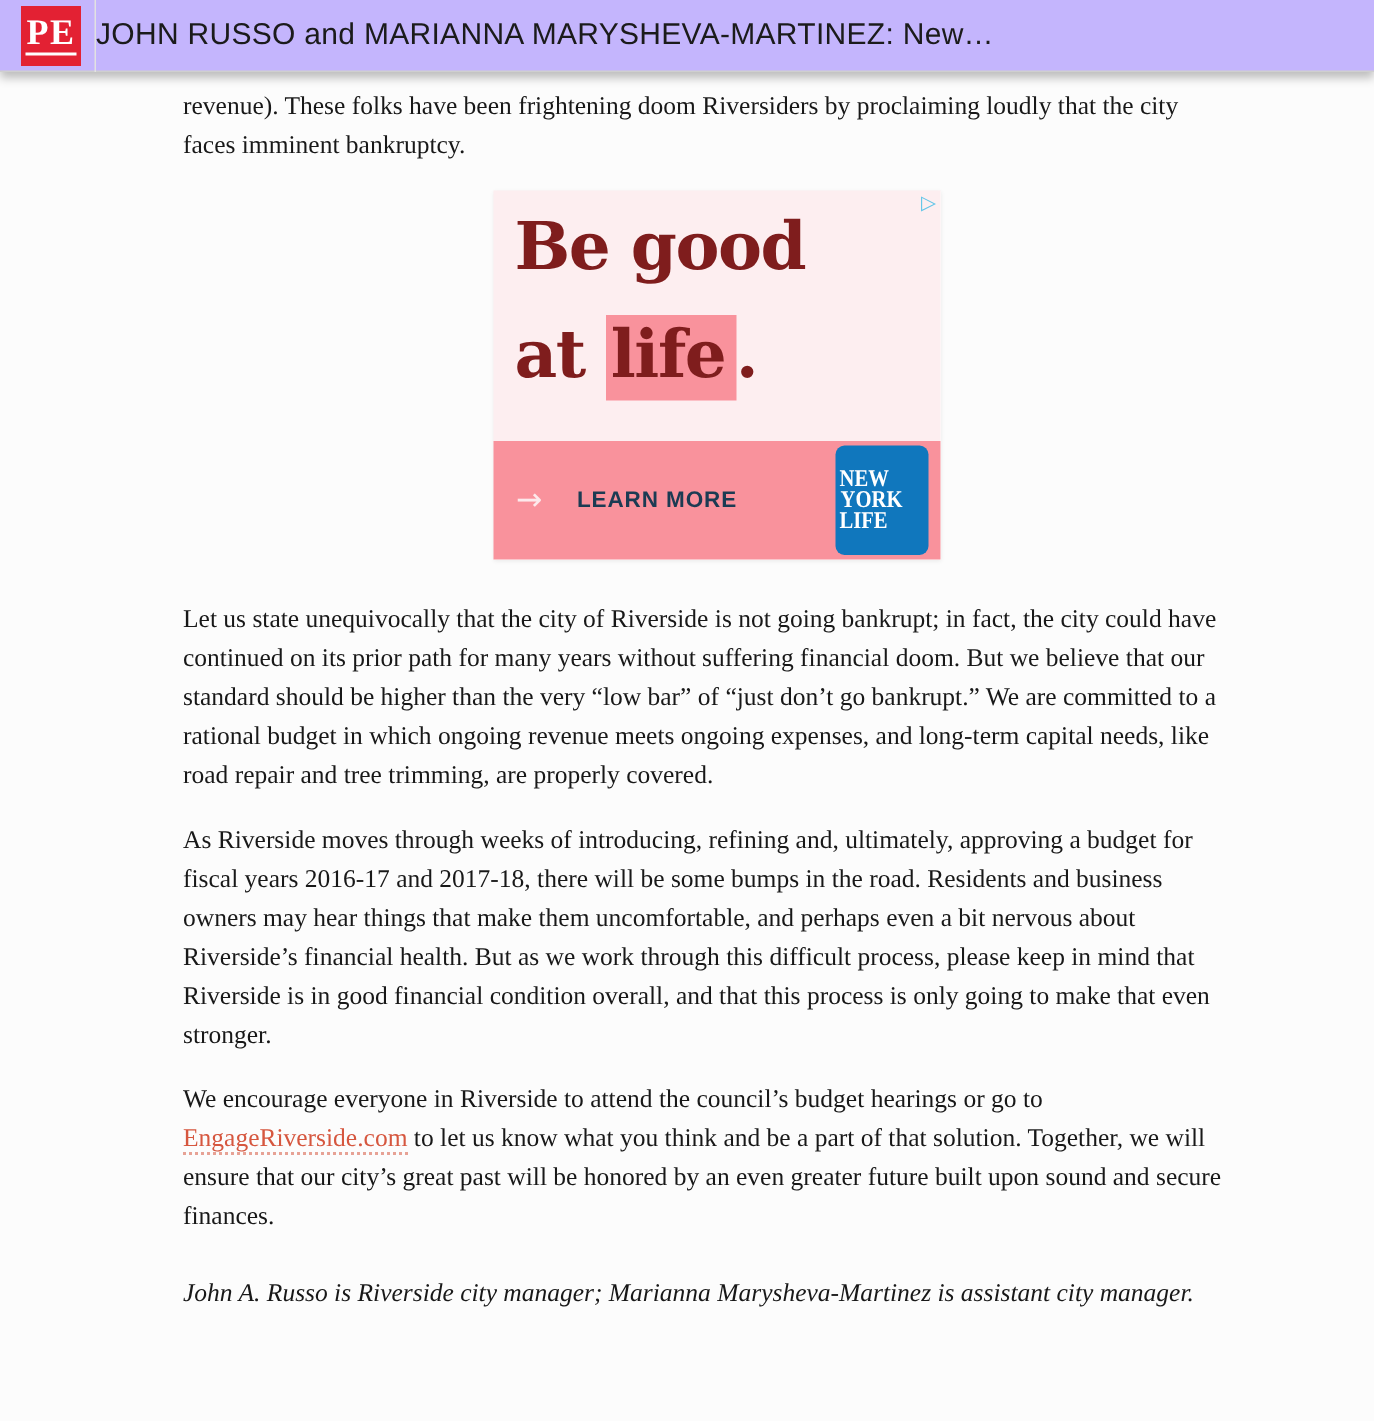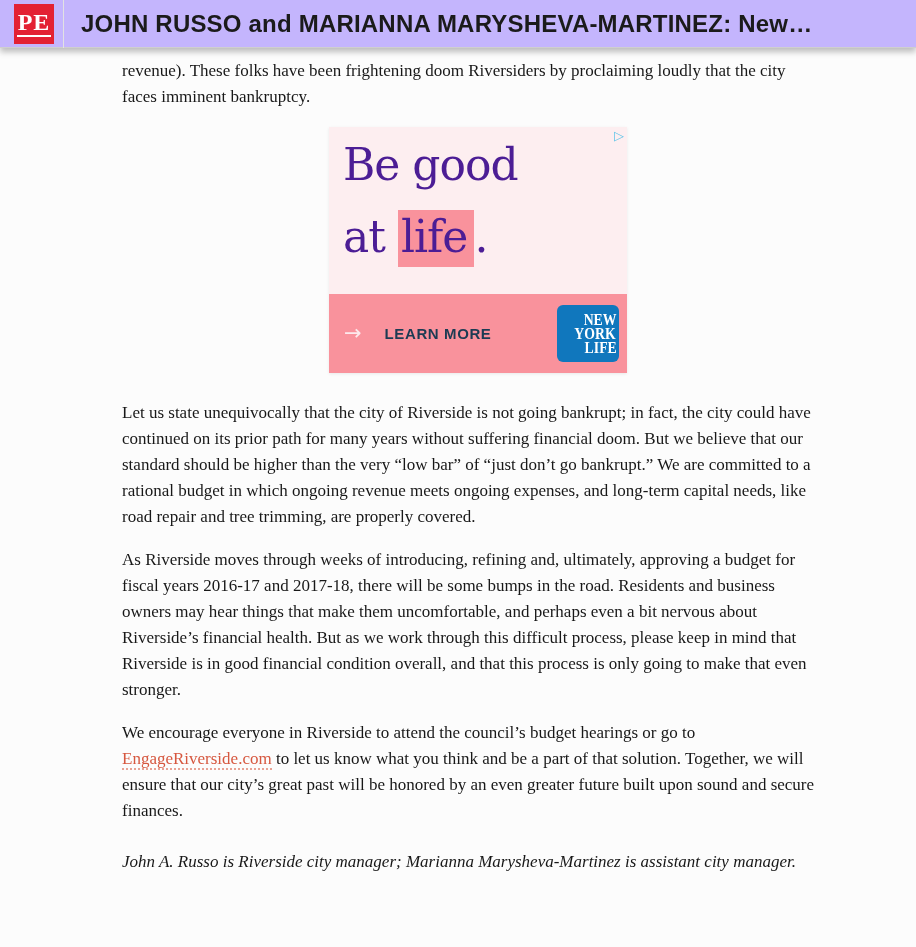--- a/index.html
+++ b/index.html
@@ -46,24 +46,23 @@
     padding: 0 1px 1px 1px;
   }
   .header-divider {
     width: 1px;
     height: 48px;
     background: #e2e2e2;
     margin-left: 9px;
     flex: 0 0 auto;
   }
   .header-title {
-    margin-left: 17px;
     font-family: "Liberation Sans", sans-serif;
-    font-weight: 700;
-    font-size: 24px;
+    font-weight: 400;
+    font-size: 20px;
     letter-spacing: 0.2px;
     color: #1b1b1b;
     white-space: nowrap;
   }
 
   
   .content {
     padding: 10px 92px 0 122px;
     width: 916px;
   }
@@ -129,25 +128,25 @@
     margin-left: 23px;
     font-family: "Liberation Sans", sans-serif;
     font-weight: 700;
     font-size: 15px;
     letter-spacing: 0.6px;
   }
   .nyl-logo {
     margin-left: auto;
     margin-right: 8px;
     width: 62px;
-    height: 57px;
+    height: 73px;
     border-radius: 6px;
     display: flex;
     flex-direction: column;
-    align-items: flex-end;
+    align-items: flex-start;
     justify-content: center;
     cursor: pointer;
   }
   .nyl-line {
     display: inline-block;
     color: #ffffff;
     font-family: "Liberation Serif", serif;
     font-weight: 700;
     font-size: 16px;
     line-height: 14px;
@@ -166,21 +165,21 @@
   <h1 class="header-title">JOHN RUSSO and MARIANNA MARYSHEVA-MARTINEZ: New…</h1>
 </header>
 
 <main class="content">
 
   <p class="para">revenue). These folks have been frightening doom Riversiders by proclaiming loudly that the city faces imminent bankruptcy.</p>
 
   <div class="ad">
     <div class="ad-top" style="background: rgb(253, 238, 240);">
       <span class="adchoices">▷</span>
-      <div class="ad-headline" style="color: #4c1d95;">
+      <div class="ad-headline" style="color: #7f1d1d; font-weight: bold;">
         <span>Be good</span>
         <br>
         <span>at</span>
         <span class="ad-hl" style="background: rgb(249, 146, 156);">life</span><span>.</span>
       </div>
     </div>
     <div class="ad-bottom" style="background: rgb(249, 146, 156);">
       <span class="ad-arrow">→</span>
       <span class="ad-cta" style="color: rgb(28, 59, 83);">LEARN MORE</span>
       <div class="nyl-logo" style="background: rgb(16, 119, 189);">

